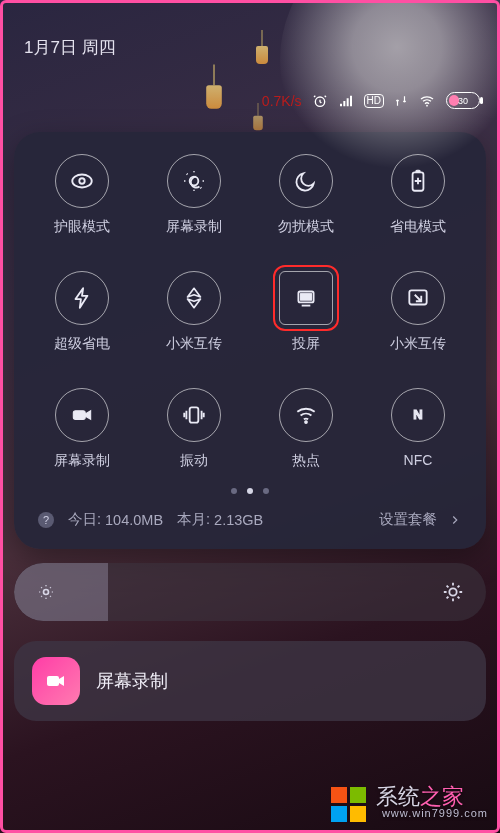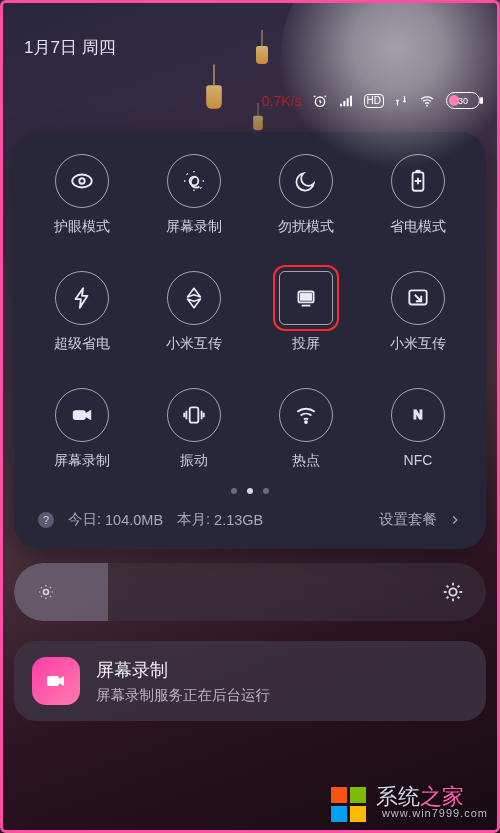--- a/index.html
+++ b/index.html
@@ -307,21 +307,20 @@
 
 <div class="notif">
   <div class="app-ic">
     <svg width="24" height="24" viewBox="0 0 24 24" fill="#fff">
         <rect x="3" y="7" width="12" height="10" rx="2"></rect>
         <path d="M15 10l5-3v10l-5-3z"></path>
       </svg>
   </div>
   <div>
     <div class="title">屏幕录制</div>
-    <div class="body">屏幕录制服务正在后台运行</div>
   </div>
 </div>
 
 <div class="wm">
   <div class="logo">
       <span></span>
       <span></span>
       <span></span>
       <span></span>
     </div>

